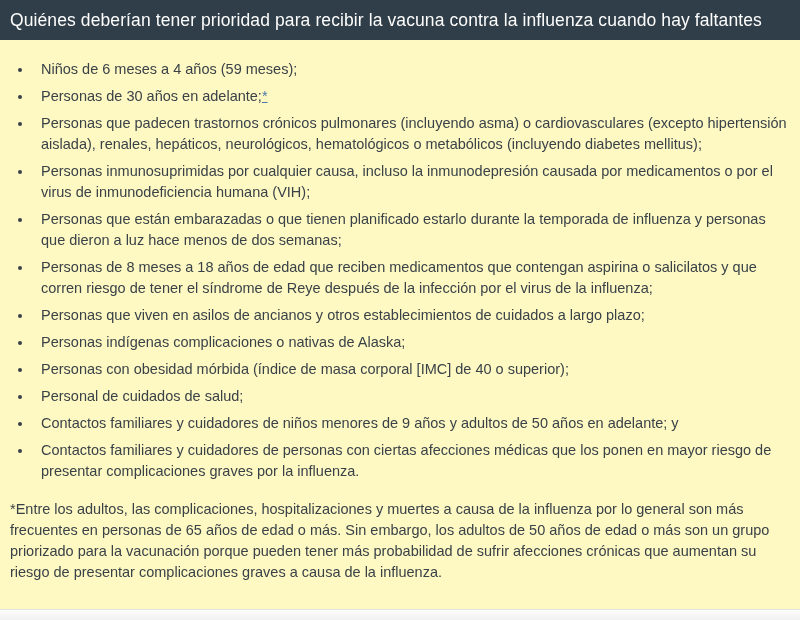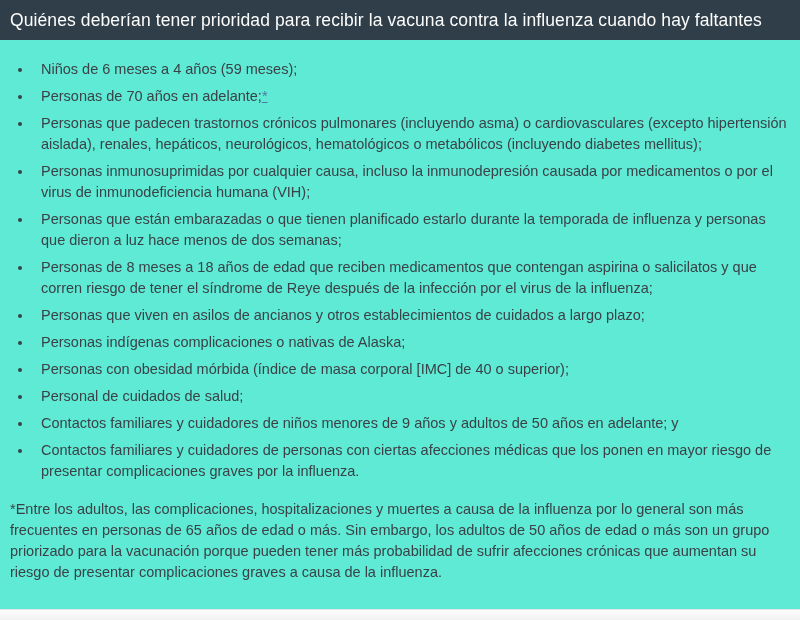--- a/index.html
+++ b/index.html
@@ -10,21 +10,21 @@
     overflow: hidden;
     background: #ffffff;
     font-family: "Liberation Sans", "DejaVu Sans", sans-serif;
     color: #3a4248;
     position: relative;
   }
   .page {
     width: 800px;
     height: 620px;
     position: relative;
-    background: #5eead4;
+    background: #fef9c3;
   }
   .section-header {
     background: #2f3e48;
     color: #fdfdfd;
     padding: 9px 10px 9px 10px;
     font-size: 17.5px;
     line-height: 22px;
     font-weight: 400;
     letter-spacing: 0.1px;
   }
@@ -76,21 +76,21 @@
   </div>
 
   <div class="content">
 
 
     <ul class="priority-list">
       <li>
         <span>Niños de 6 meses a 4 años (59 meses);</span>
       </li>
       <li>
-        <span>Personas de 70 años en adelante;</span><a href="#" class="asterisk-link">*</a>
+        <span>Personas de 30 años en adelante;</span><a href="#" class="asterisk-link">*</a>
       </li>
       <li>
         <span>Personas que padecen trastornos crónicos pulmonares (incluyendo asma) o  cardiovasculares (excepto hipertensión aislada), renales, hepáticos, neurológicos, hematológicos o metabólicos (incluyendo diabetes mellitus);</span>
       </li>
       <li>
         <span>Personas inmunosuprimidas por cualquier causa, incluso la inmunodepresión causada por medicamentos o por el virus de inmunodeficiencia humana (VIH);</span>
       </li>
       <li>
         <span>Personas que están embarazadas o que tienen planificado estarlo durante la temporada de influenza y personas que dieron a luz hace menos de dos semanas;</span>
       </li>

